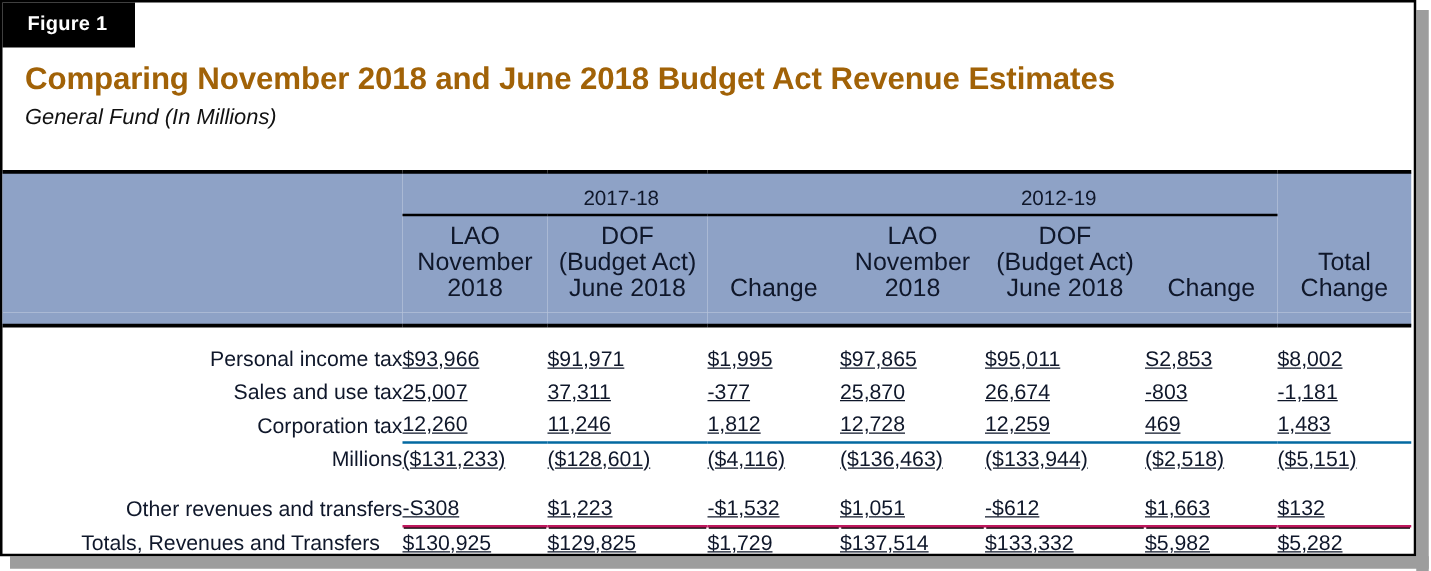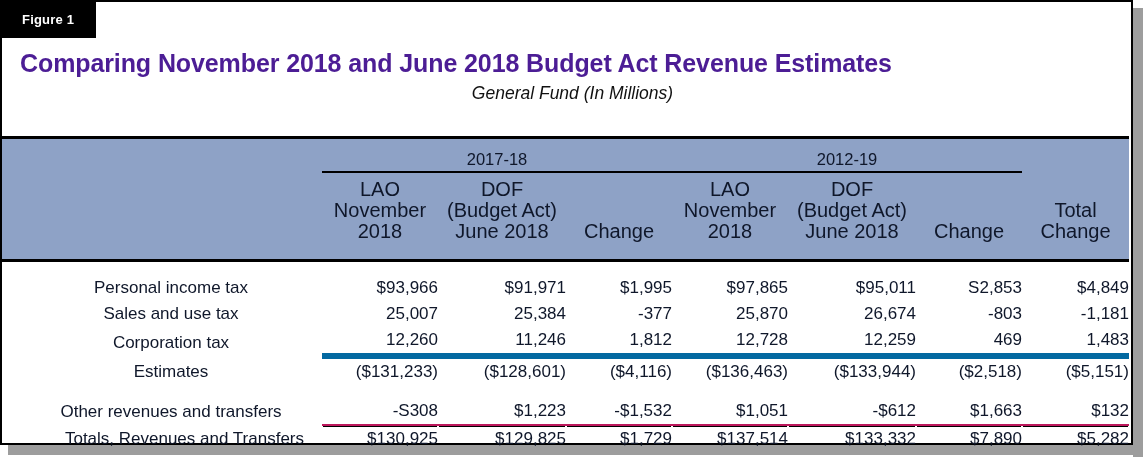--- a/index.html
+++ b/index.html
@@ -51,49 +51,48 @@
 
   
   .fig-tag {
     position: absolute;
     left: 2px;
     top: 2px;
     height: 36px;
     padding: 0 22px 0 20px;
     background: #000000;
     color: #ffffff;
-    font-size: 13px;
+    font-size: 16px;
     font-weight: bold;
     line-height: 36px;
     letter-spacing: 0.2px;
     white-space: nowrap;
   }
 
   .titles {
     position: absolute;
     left: 20px;
     top: 48px;
     right: 20px;
   }
   .fig-title {
-    color: #4c1d95;
+    color: #a16207;
     font-size: 25px;
     font-weight: bold;
     line-height: 30px;
     white-space: nowrap;
     letter-spacing: -0.1px;
   }
   .fig-subtitle {
     color: #111111;
     font-size: 17.5px;
     font-style: italic;
     line-height: 24px;
     margin-top: 3px;
     white-space: nowrap;
-    text-align: center;
   }
 
   
   table.fig-table {
     position: absolute;
     left: 2px;
     top: 136px;
     width: 1021px;
     border-collapse: collapse;
     table-layout: fixed;
@@ -134,32 +133,33 @@
   }
   .hdr-spacer td { height: 9px; background: #8ea2c6; }
 
   
   .brow td {
     height: 26px;
     line-height: 26px;
     font-size: 17px;
   }
   .brow td.lbl {
-    text-align: center;
+    text-align: right;
     padding-left: 18px !important;
   }
   .brow td.num {
-    text-align: right;
+    text-align: left;
+    text-decoration: underline;
   }
   .indent { padding-left: 46px !important; }
 
   .bold td { font-weight: bold; }
 
   
-  .rule-above-sub td.num { border-top: 6px solid #0369a1; }
+  .rule-above-sub td.num { border-top: 2px solid #0369a1; }
   .spacer-row td { height: 13px; }
 
   .dbl-rule td.num {
     border-bottom: 2px solid #be185d;
     box-shadow: 0 3px 0 -1px #000;
   }
 
   .tail-row td { height: 20px; }
 </style>
 </head>
@@ -252,47 +252,47 @@
     </tr>
 
     <tr class="brow">
       <td class="lbl">Personal income tax</td>
       <td class="num">$93,966</td>
       <td class="num">$91,971</td>
       <td class="num">$1,995</td>
       <td class="num">$97,865</td>
       <td class="num">$95,011</td>
       <td class="num">S2,853</td>
-      <td class="num">$4,849</td>
+      <td class="num">$8,002</td>
     </tr>
 
     <tr class="brow">
       <td class="lbl">Sales and use tax</td>
       <td class="num">25,007</td>
-      <td class="num">25,384</td>
+      <td class="num">37,311</td>
       <td class="num">-377</td>
       <td class="num">25,870</td>
       <td class="num">26,674</td>
       <td class="num">-803</td>
       <td class="num">-1,181</td>
     </tr>
 
     <tr class="brow">
       <td class="lbl">Corporation tax</td>
       <td class="num">12,260</td>
       <td class="num">11,246</td>
       <td class="num">1,812</td>
       <td class="num">12,728</td>
       <td class="num">12,259</td>
       <td class="num">469</td>
       <td class="num">1,483</td>
     </tr>
 
     <tr class="brow rule-above-sub">
-      <td class="lbl indent">Estimates</td>
+      <td class="lbl indent">Millions</td>
       <td class="num">($131,233)</td>
       <td class="num">($128,601)</td>
       <td class="num">($4,116)</td>
       <td class="num">($136,463)</td>
       <td class="num">($133,944)</td>
       <td class="num">($2,518)</td>
       <td class="num">($5,151)</td>
     </tr>
 
     <tr class="spacer-row">
@@ -310,21 +310,21 @@
       <td class="num">$132</td>
     </tr>
 
     <tr class="brow bold">
       <td class="lbl indent" style="text-align:right;padding-right:18px;">Totals, Revenues and Transfers</td>
       <td class="num">$130,925</td>
       <td class="num">$129,825</td>
       <td class="num">$1,729</td>
       <td class="num">$137,514</td>
       <td class="num">$133,332</td>
-      <td class="num">$7,890</td>
+      <td class="num">$5,982</td>
       <td class="num">$5,282</td>
     </tr>
 
     <tr class="tail-row">
       <td colspan="8"></td>
     </tr>
 
   </tbody>
     </table>
 </div>

